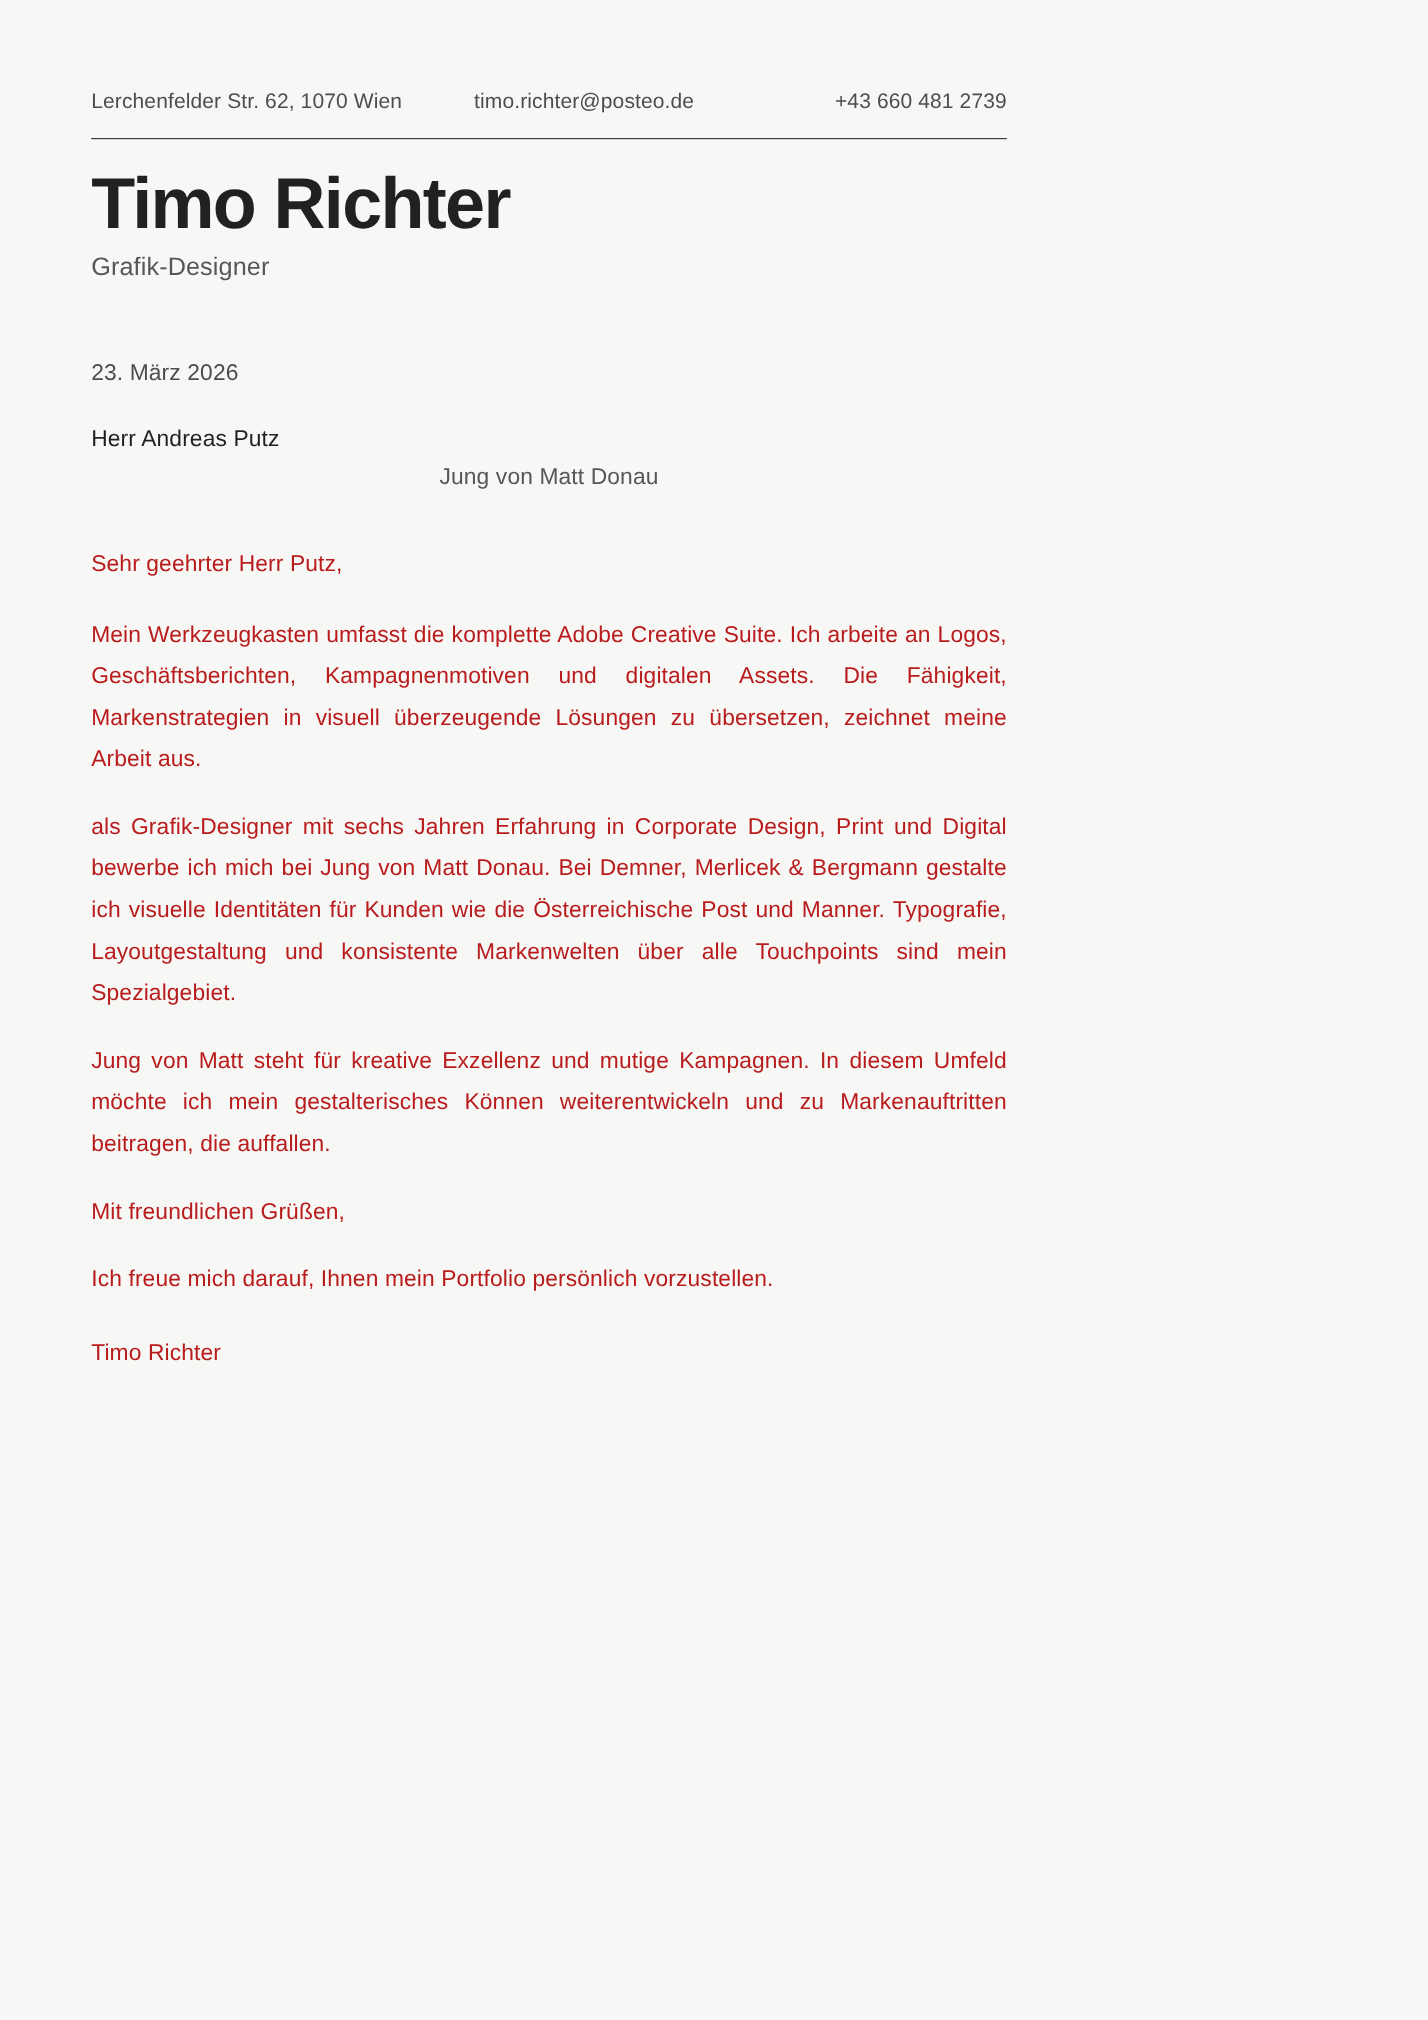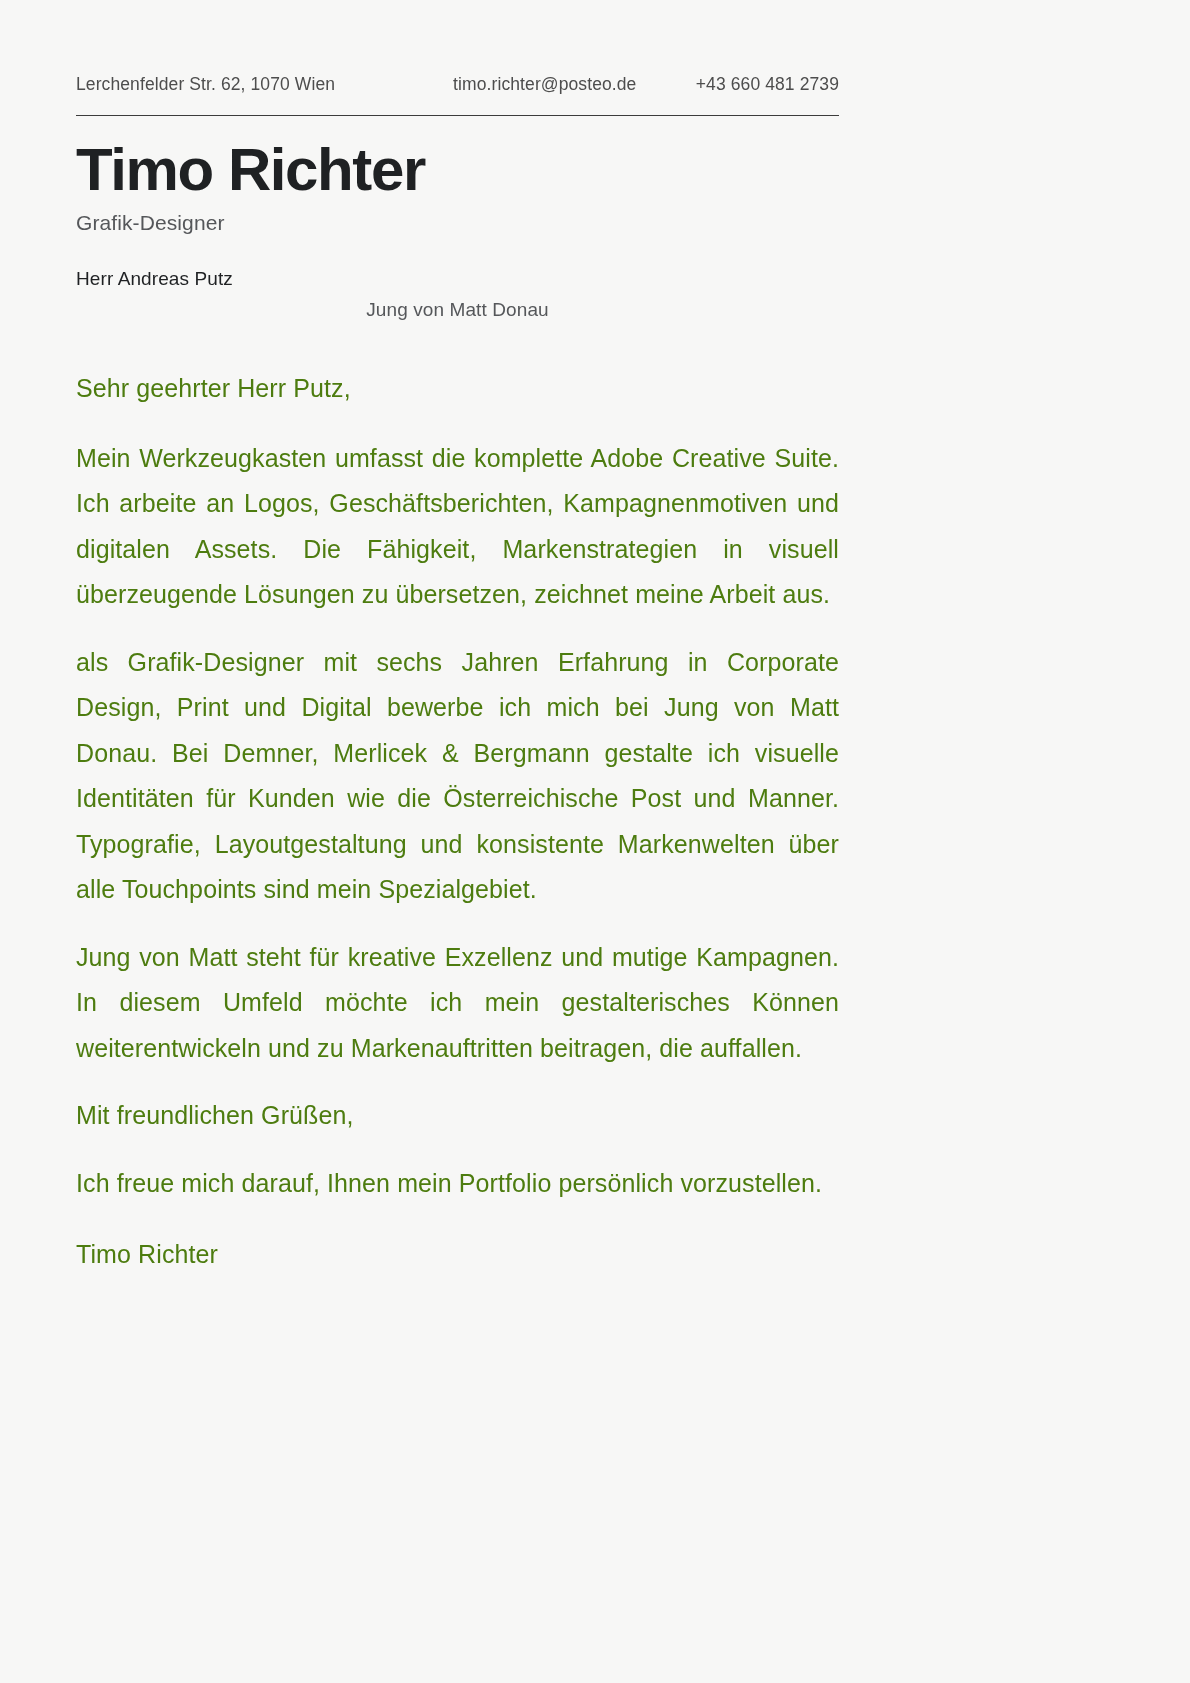--- a/index.html
+++ b/index.html
@@ -28,21 +28,21 @@
     display: flex;
     align-items: baseline;
     justify-content: space-between;
     font-size: 17.5px;
     letter-spacing: 0.1px;
     color: #4d4d4d;
     padding: 0 0 20px 0;
     border-bottom: 1.5px solid #3c3c3c;
   }
   .contact-bar .addr   { flex: 0 0 auto; }
-  .contact-bar .email  { flex: 0 0 auto; margin-left: 118px; }
+  .contact-bar .email  { flex: 0 0 auto; margin-left: 60px; }
   .contact-bar .phone  { flex: 0 0 auto; margin-left: auto; }
 
   
   .identity { padding-top: 22px; }
   .full-name {
     margin: 0;
     font-size: 60px;
     line-height: 1.05;
     font-weight: 700;
     letter-spacing: -1.4px;
@@ -77,23 +77,23 @@
     font-weight: 400;
     color: #55575a;
     letter-spacing: 0.1px;
     text-align: center;
   }
 
   
   .letter-body { margin-top: 45px; }
   .letter-body p {
     margin: 0 0 22px 0;
-    font-size: 25px;
+    font-size: 19px;
     line-height: 1.82;
-    color: #4d7c0f;
+    color: #b91c1c;
     text-align: justify;
     text-justify: inter-word;
     letter-spacing: 0.1px;
   }
   .letter-body p.flush { text-align: left; }
   .letter-body p:last-child { margin-bottom: 0; }
   .salutation { margin-bottom: 24px !important; }
   .sign-off   { margin-top: 26px; }
   .signature-name { margin-top: 26px !important; }
 </style>
@@ -106,20 +106,21 @@
     <span class="addr">Lerchenfelder Str. 62, 1070 Wien</span>
     <span class="email">timo.richter@posteo.de</span>
     <span class="phone">+43 660 481 2739</span>
   </div>
 
   <div class="identity">
     <h1 class="full-name">Timo Richter</h1>
     <p class="job-title">Grafik-Designer</p>
   </div>
 
+  <div class="letter-date">23. März 2026</div>
 
   <div class="recipient">
     <p class="recipient-name">Herr Andreas Putz</p>
     <p class="recipient-company">Jung von Matt Donau</p>
   </div>
 
   <div class="letter-body">
     <p class="flush salutation">Sehr geehrter Herr Putz,</p>
     <p>Mein Werkzeugkasten umfasst die komplette Adobe Creative Suite. Ich arbeite an Logos, Geschäftsberichten, Kampagnenmotiven und digitalen Assets. Die Fähigkeit, Markenstrategien in visuell überzeugende Lösungen zu übersetzen, zeichnet meine Arbeit aus.</p>
     <p>als Grafik-Designer mit sechs Jahren Erfahrung in Corporate Design, Print und Digital bewerbe ich mich bei Jung von Matt Donau. Bei Demner, Merlicek &amp; Bergmann gestalte ich visuelle Identitäten für Kunden wie die Österreichische Post und Manner. Typografie, Layoutgestaltung und konsistente Markenwelten über alle Touchpoints sind mein Spezialgebiet.</p>

